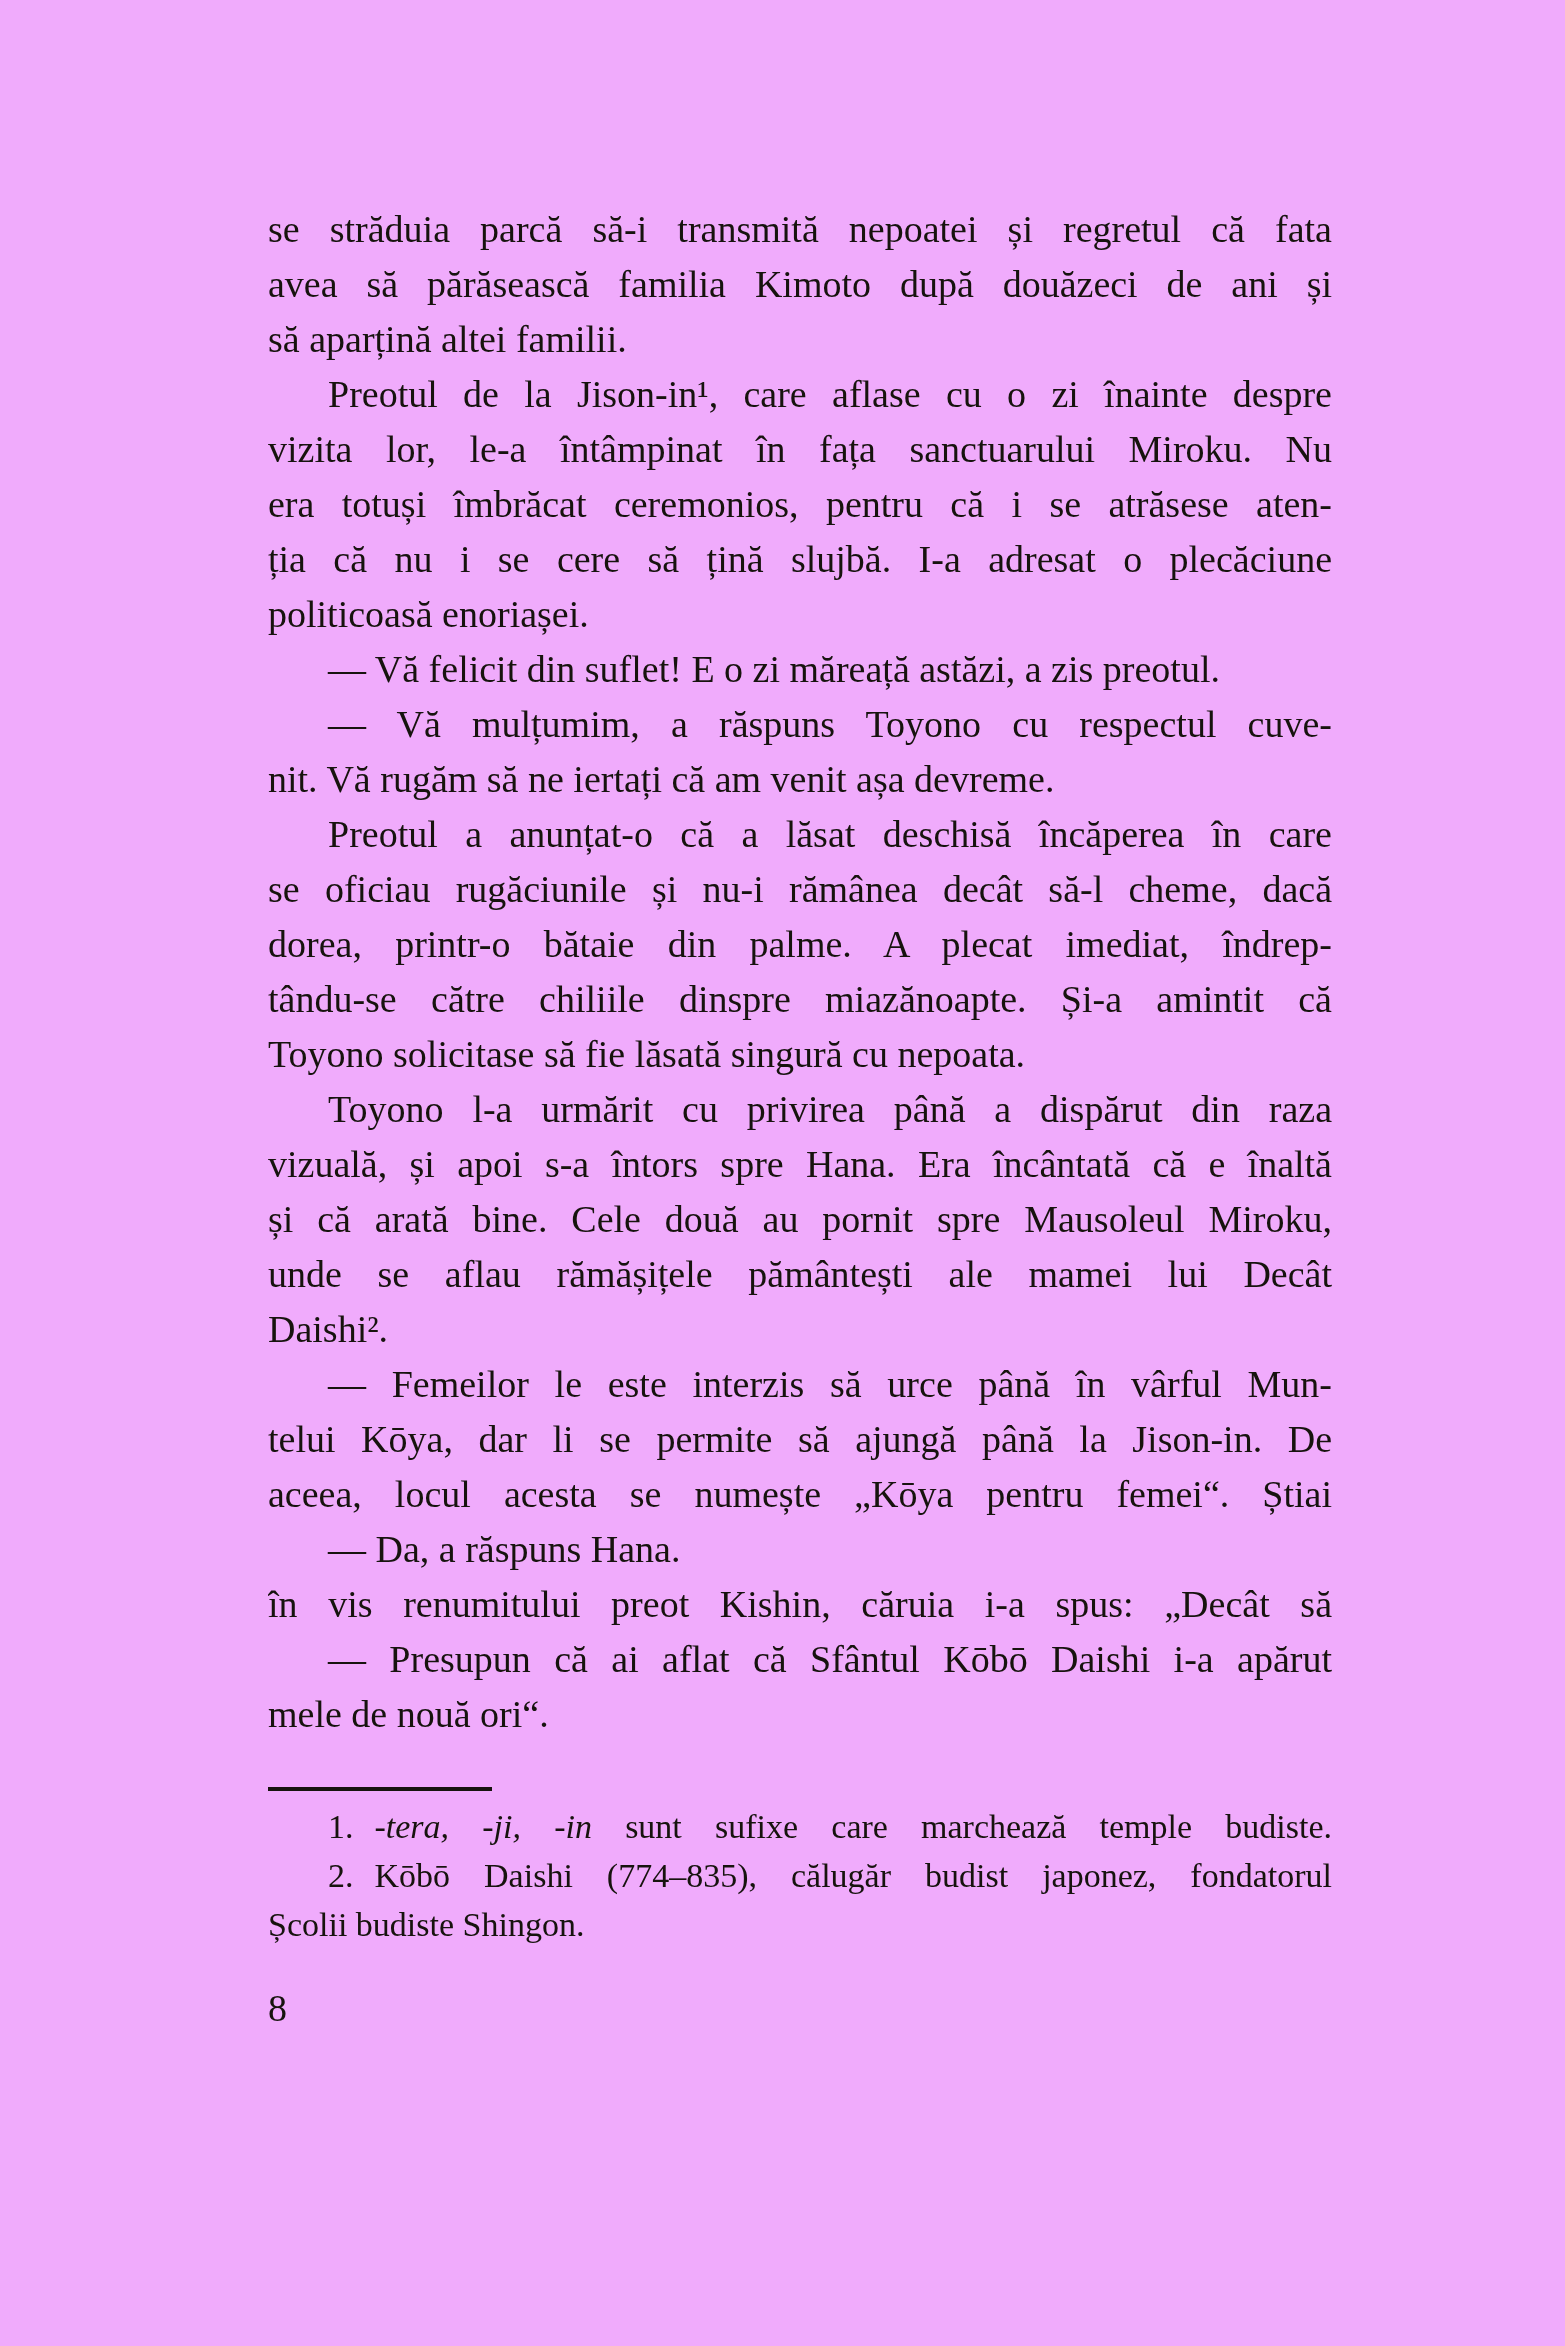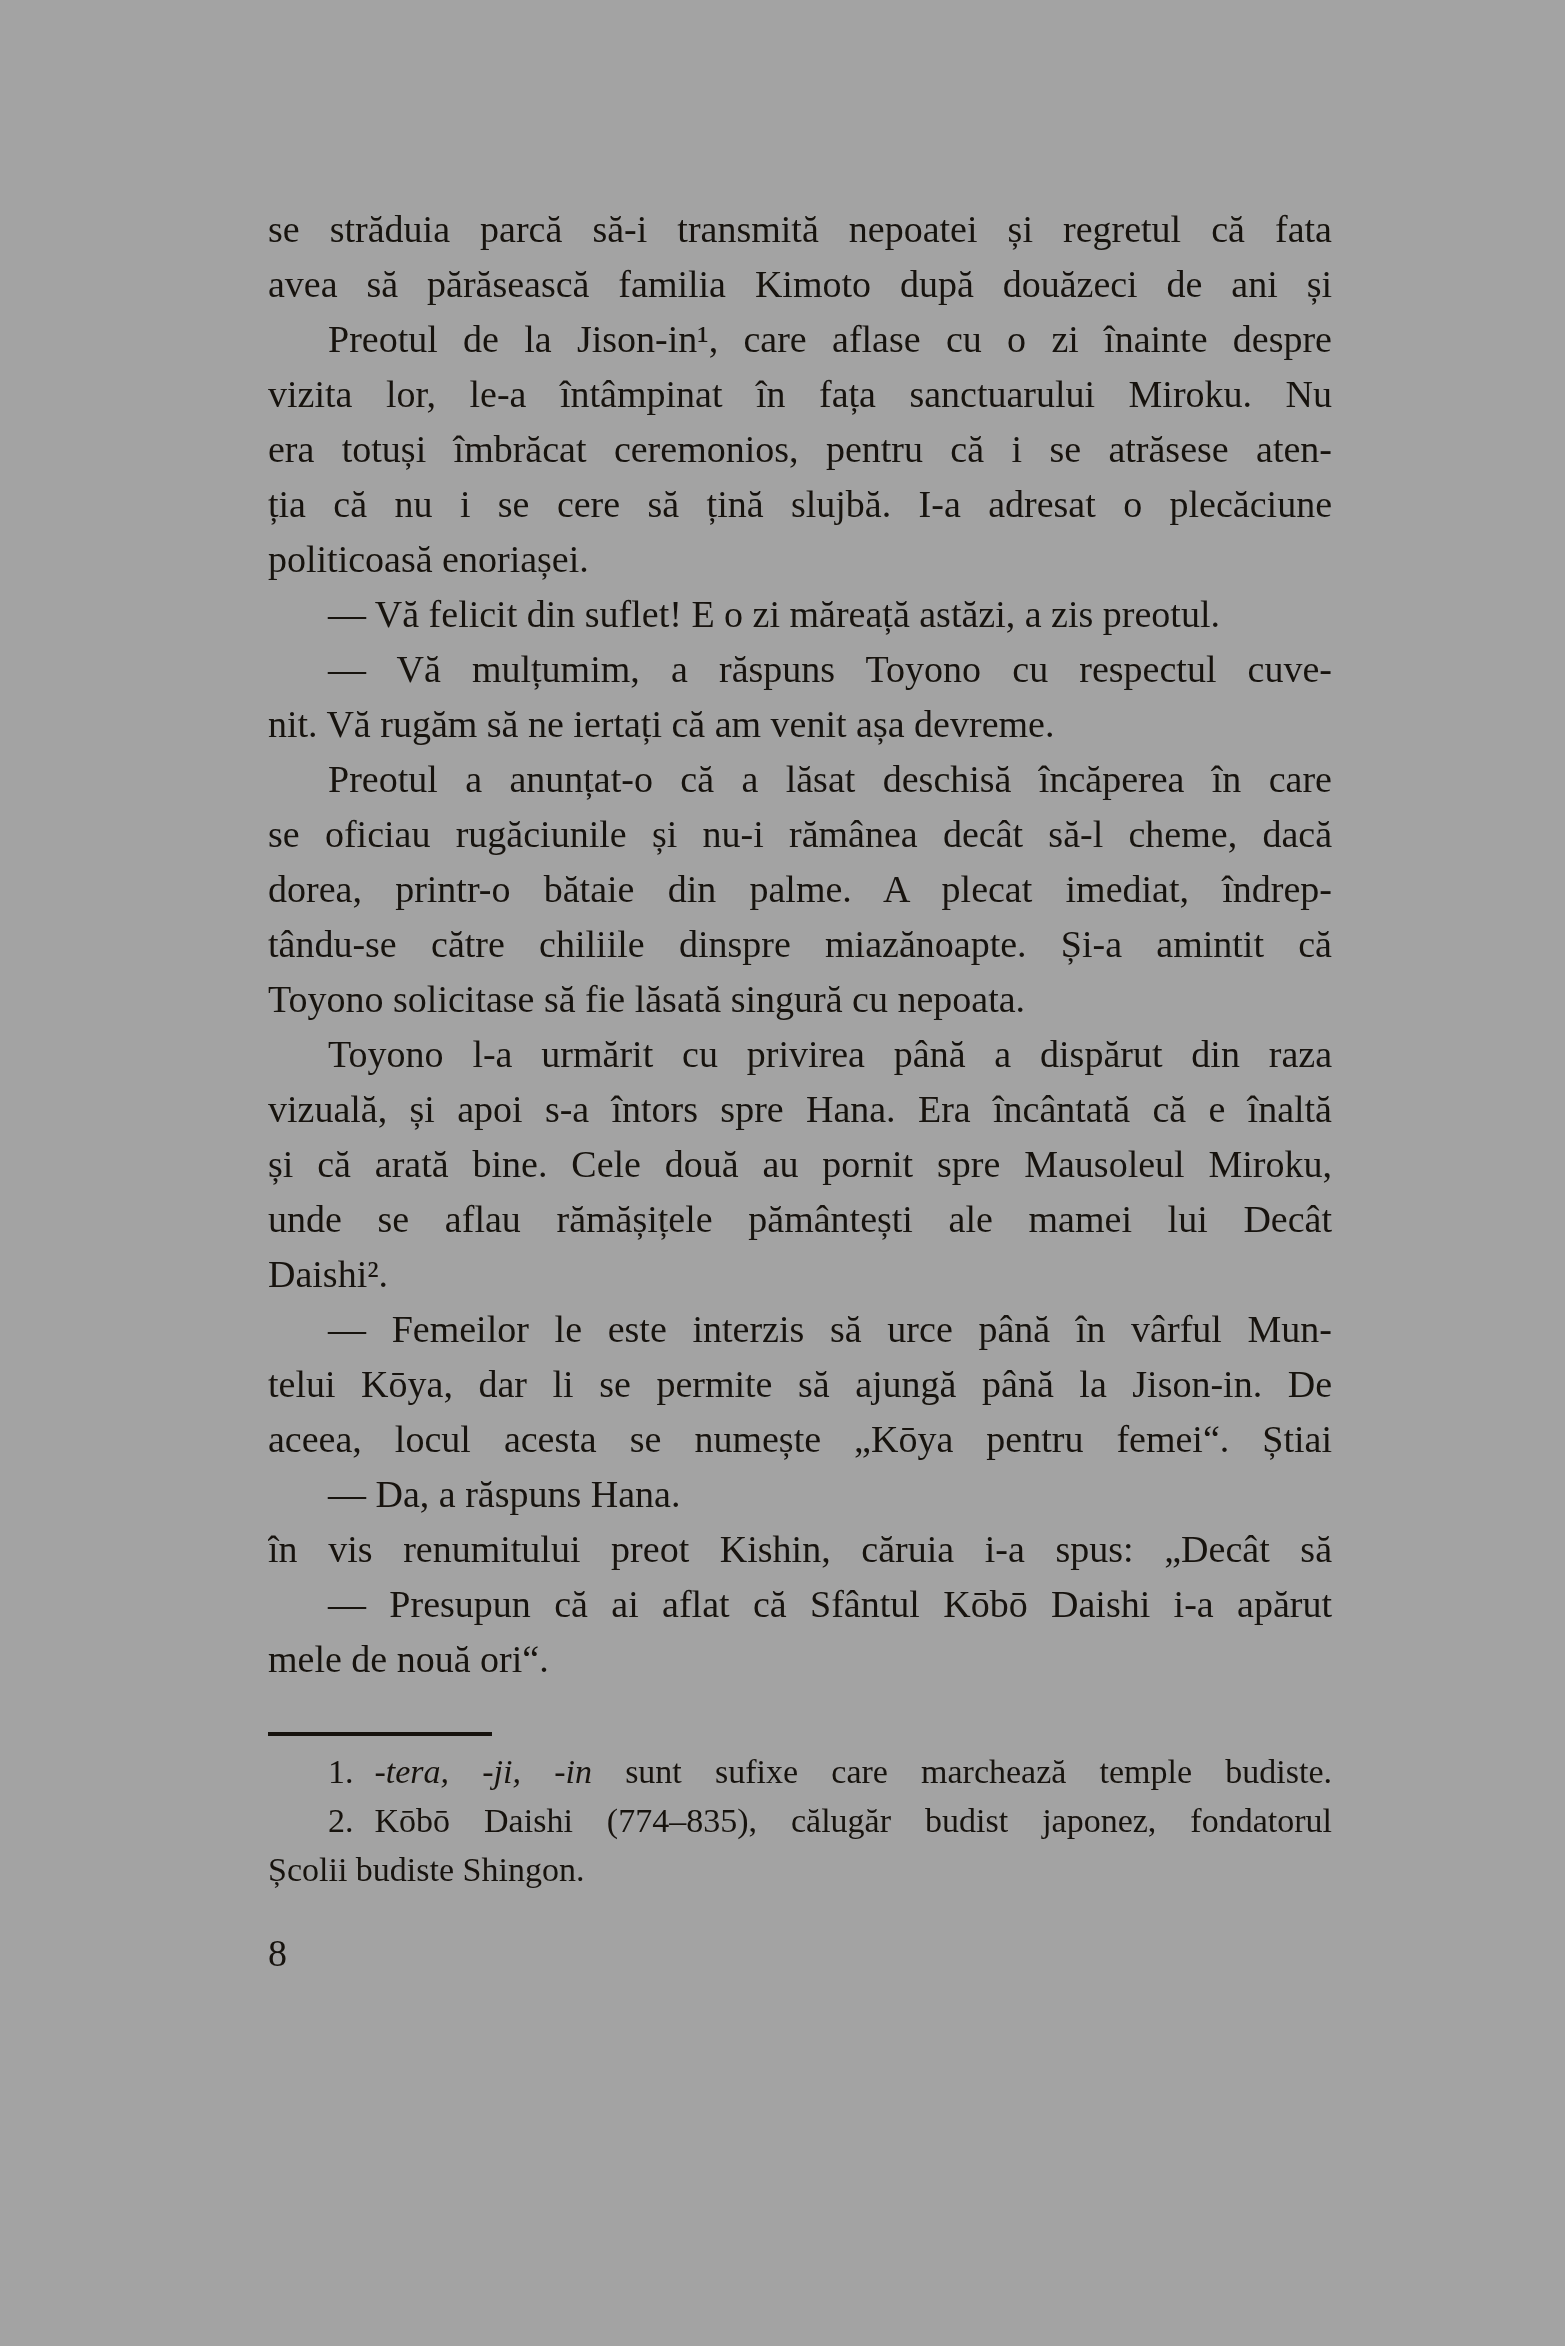--- a/index.html
+++ b/index.html
@@ -1,20 +1,20 @@
 <!DOCTYPE html>
 <html style="font-size:15px"><head>
 <meta charset="utf-8">
 <style>
   html, body { margin: 0; padding: 0; background: #e8e8e8; }
   .page {
     position: relative;
     width: 1565px;
     height: 2347px;
-    background: #a3a3a3;
+    background: #f0abfc;
     font-family: "Liberation Serif", "DejaVu Serif", serif;
     color: #17130e;
     overflow: hidden;
   }
   .text-block {
     position: absolute;
     left: 268px;
     top: 202px;
     width: 1064px;
   }
@@ -49,20 +49,21 @@
   i { font-style: italic; }
 </style>
 </head>
 <body>
 
 <div class="page">
   <div class="text-block">
 
     <div class="line jl">se străduia parcă să-i transmită nepoatei și regretul că fata</div>
     <div class="line jl">avea să părăsească familia Kimoto după douăzeci de ani și</div>
+    <div class="line">să aparțină altei familii.</div>
     <div class="line ind jl">Preotul de la Jison-in¹, care aflase cu o zi înainte despre</div>
     <div class="line jl">vizita lor, le-a întâmpinat în fața sanctuarului Miroku. Nu</div>
     <div class="line jl">era totuși îmbrăcat ceremonios, pentru că i se atrăsese aten-</div>
     <div class="line jl">ția că nu i se cere să țină slujbă. I-a adresat o plecăciune</div>
     <div class="line">politicoasă enoriașei.</div>
     <div class="line ind">— Vă felicit din suflet! E o zi măreață astăzi, a zis preotul.</div>
     <div class="line ind jl">— Vă mulțumim, a răspuns Toyono cu respectul cuve-</div>
     <div class="line">nit. Vă rugăm să ne iertați că am venit așa devreme.</div>
     <div class="line ind jl">Preotul a anunțat-o că a lăsat deschisă încăperea în care</div>
     <div class="line jl">se oficiau rugăciunile și nu-i rămânea decât să-l cheme, dacă</div>

